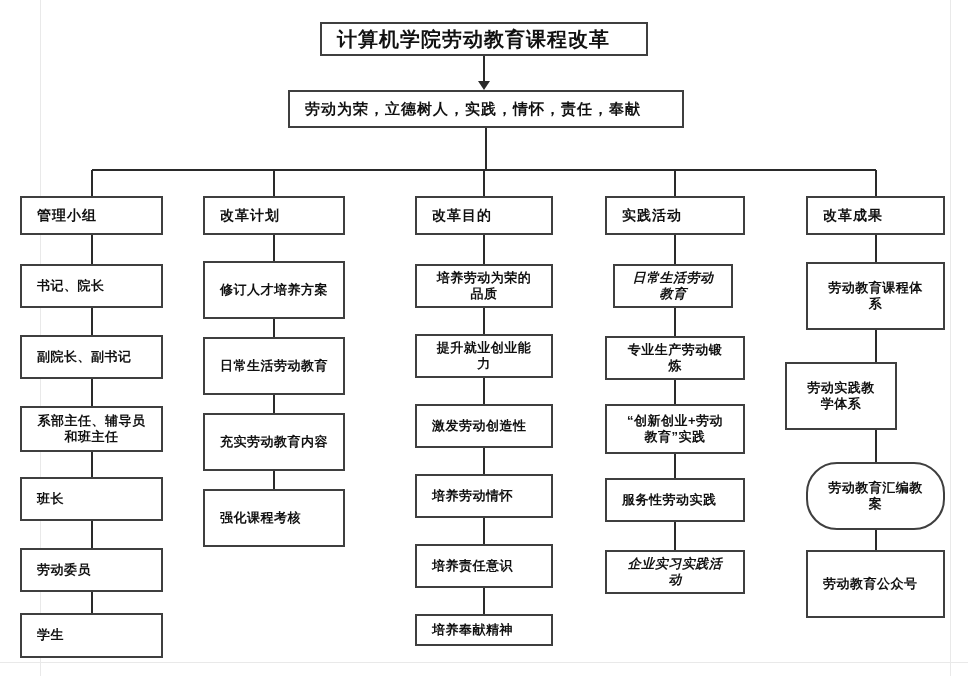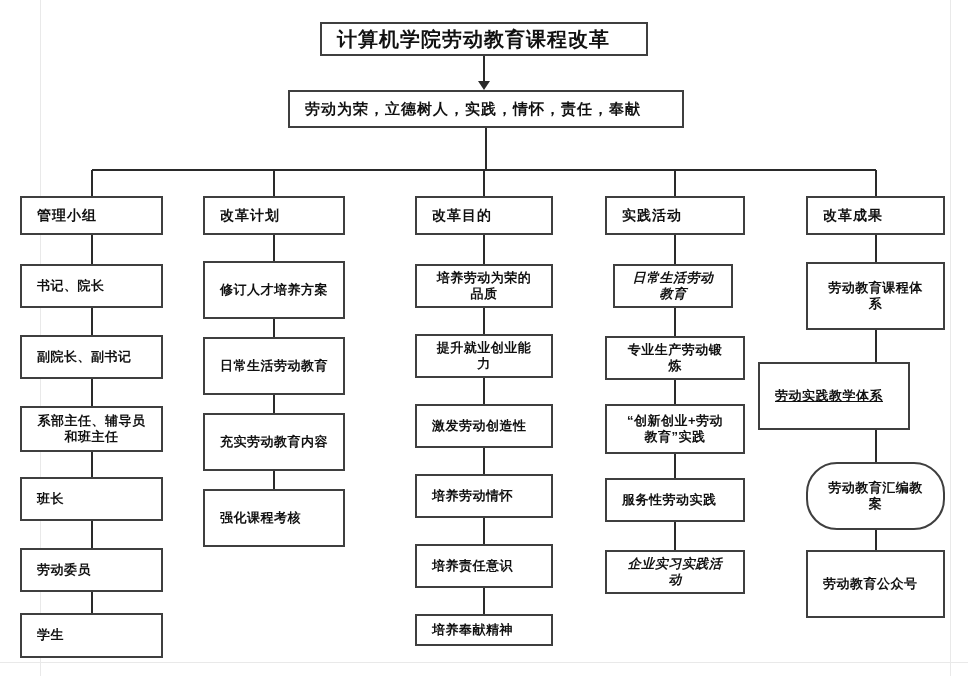--- a/index.html
+++ b/index.html
@@ -135,17 +135,17 @@
       <div class="node node-item" style="left: 415px; top: 544px; width: 138px; height: 44px;">培养责任意识</div>
       <div class="node node-item" style="left: 415px; top: 614px; width: 138px; height: 32px;">培养奉献精神</div>
       <div class="node node-head" style="left: 605px; top: 196px; width: 140px; height: 39px;">实践活动</div>
       <div class="node node-item" style="left: 613px; top: 264px; width: 120px; height: 44px; font-style: italic;">日常生活劳动教育</div>
       <div class="node node-item" style="left: 605px; top: 336px; width: 140px; height: 44px;">专业生产劳动锻炼</div>
       <div class="node node-item" style="left: 605px; top: 404px; width: 140px; height: 50px;">“创新创业+劳动教育”实践</div>
       <div class="node node-item" style="left: 605px; top: 478px; width: 140px; height: 44px;">服务性劳动实践</div>
       <div class="node node-item" style="left: 605px; top: 550px; width: 140px; height: 44px; font-style: italic;">企业实习实践活动</div>
       <div class="node node-head" style="left: 806px; top: 196px; width: 139px; height: 39px;">改革成果</div>
       <div class="node node-item" style="left: 806px; top: 262px; width: 139px; height: 68px;">劳动教育课程体系</div>
-      <div class="node node-item" style="left: 758px; top: 362px; width: 152px; height: 68px; text-decoration: underline;">劳动实践教学体系</div>
+      <div class="node node-item" style="left: 785px; top: 362px; width: 112px; height: 68px;">劳动实践教学体系</div>
       <div class="node node-item" style="left: 806px; top: 462px; width: 139px; height: 68px; border-radius: 31px;">劳动教育汇编教案</div>
       <div class="node node-item" style="left: 806px; top: 550px; width: 139px; height: 68px;">劳动教育公众号</div>
     </div>
 </div>
 
 </body></html>

